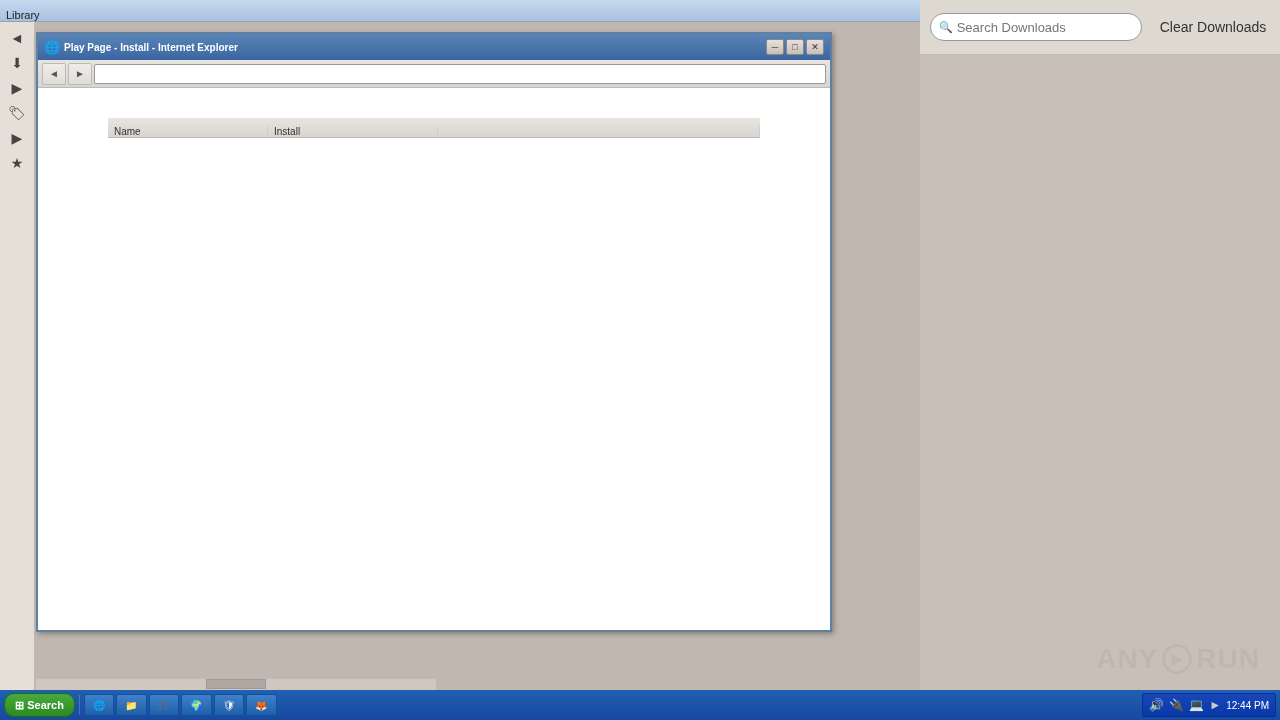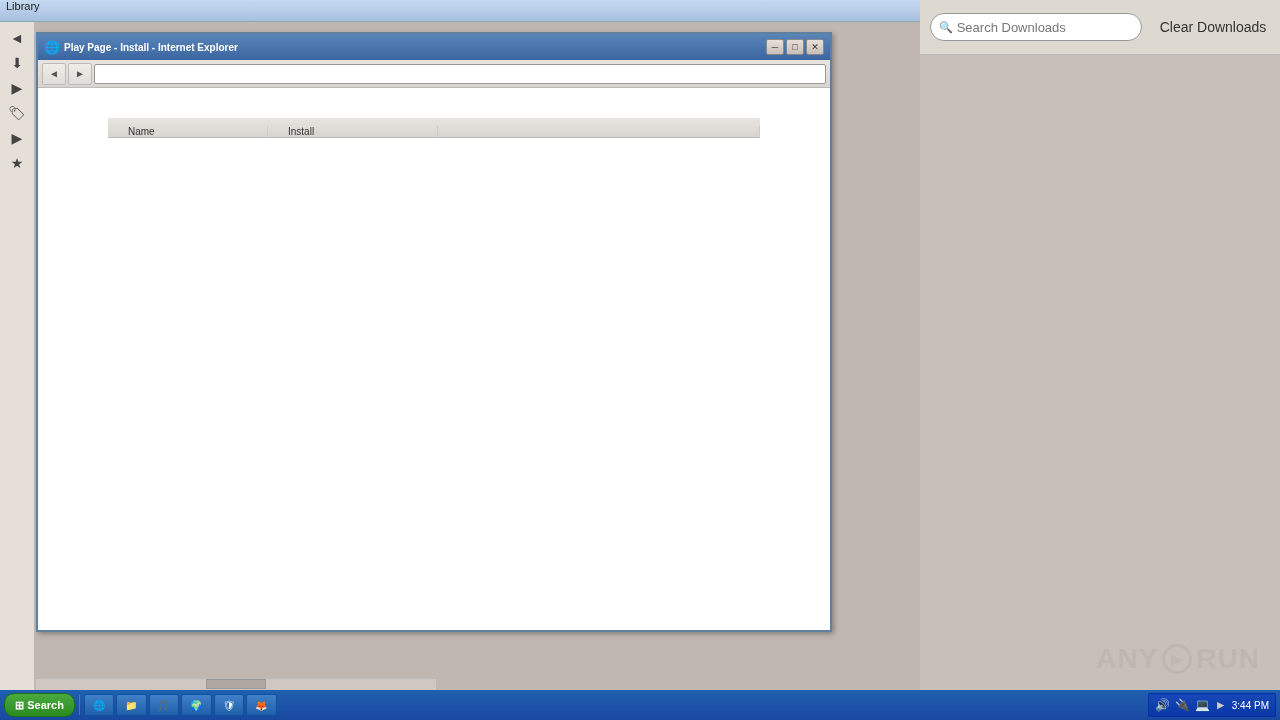--- a/index.html
+++ b/index.html
@@ -15,21 +15,21 @@
 
     
     .ff-titlebar {
       position: absolute;
       top: 0;
       left: 0;
       width: 100%;
       height: 22px;
       background: linear-gradient(to bottom, #c5d9ef, #a8c0e0);
       display: flex;
-      align-items: flex-start;
+      align-items: flex-end;
       padding: 0 6px;
       border-bottom: 1px solid #8aa;
     }
 
     .ff-title-text {
       font-size: 11px;
       color: #222;
     }
 
     
@@ -169,21 +169,21 @@
       height: 20px;
       background: linear-gradient(to bottom, #e8e4e0, #d8d4d0);
       border-bottom: 1px solid #bbb;
       font-size: 10px;
       color: #333;
       margin: 30px 70px 0 70px;
     }
 
     .ie-table-col {
       border-right: 1px solid #ccc;
-      padding: 0 20px;
+      padding: 0 6px;
       display: flex;
       align-items: center;
       margin-top: 8px;
     }
 
     
     .right-panel {
       position: absolute;
       top: 0;
       right: 0;
@@ -449,15 +449,15 @@
   <button class="taskbar-btn">🎵</button>
   <button class="taskbar-btn">🌍</button>
   <button class="taskbar-btn">🛡</button>
   <button class="taskbar-btn">🦊</button>
   <div class="taskbar-spacer"></div>
   <div class="system-tray">
     <span class="tray-icon">🔊</span>
     <span class="tray-icon">🔌</span>
     <span class="tray-icon">💻</span>
     <span class="tray-icon">►</span>
-    <span class="clock-text">3:44 PM</span>
+    <span class="clock-text">12:44 PM</span>
   </div>
 </div>
 
 </body></html>

